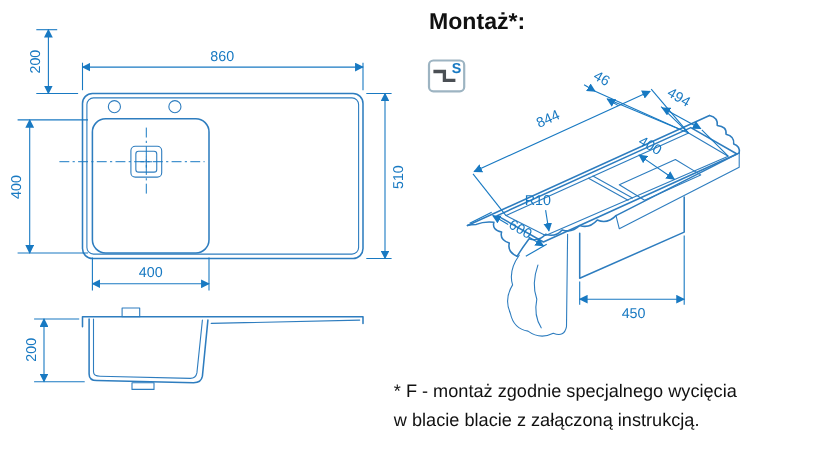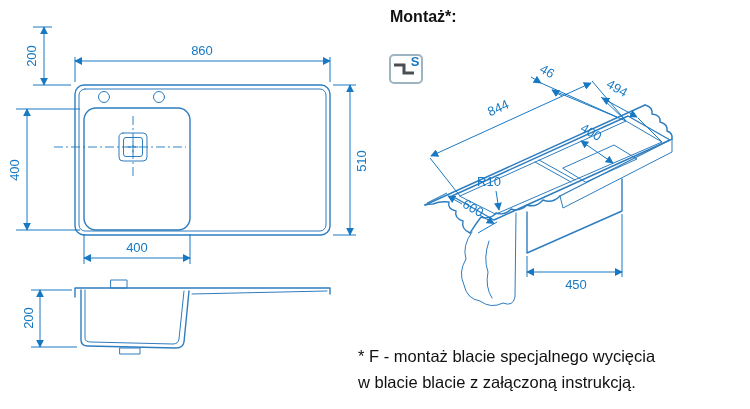--- a/index.html
+++ b/index.html
@@ -1,18 +1,18 @@
 <!DOCTYPE html>
 <html><head>
 <meta charset="utf-8">
 <style>
   html,body{margin:0;padding:0;background:#fff;}
   .canvas{position:relative;width:750px;height:409px;background:#ffffff;
           font-family:"Liberation Sans",sans-serif;overflow:hidden;}
-  .title{position:absolute;left:390px;top:8px;font-size:16px;font-weight:bold;color:#111;}
+  .title{position:absolute;left:390px;top:8px;font-size:21px;font-weight:bold;color:#111;}
   .icon-box{position:absolute;left:389px;top:54px;width:34px;height:30px;border:2px solid #9db4c2;
             border-radius:5px;background:#fff;box-sizing:border-box;}
   .footnote{position:absolute;left:358px;top:344px;width:384px;font-size:16.5px;color:#111;line-height:1.55;}
   svg{position:absolute;}
   svg text{font-family:"Liberation Sans",sans-serif;font-size:13px;fill:#1879c2;}
   .draw{stroke:#2e7dbf;stroke-width:1.4;fill:none;stroke-linecap:round;stroke-linejoin:round;}
   .drawthin{stroke:#2e7dbf;stroke-width:1;fill:none;stroke-linecap:round;stroke-linejoin:round;}
   .dim{stroke:#1879c2;stroke-width:1;fill:none;}
   .cl{stroke:#1879c2;stroke-width:0.9;stroke-dasharray:9 3 2 3;fill:none;}
 </style>
@@ -170,17 +170,17 @@
 
     <g>
       <line class="dim" x1="527" y1="256" x2="527" y2="277"></line>
       <line class="dim" x1="622" y1="214" x2="622" y2="277"></line>
       <line class="dim" x1="527" y1="272" x2="622" y2="272" marker-start="url(#arR)" marker-end="url(#arR)"></line>
       <text x="576" y="289" text-anchor="middle">450</text>
     </g>
   </svg>
 
   <div class="footnote">
-    <div>* F - montaż blacie specjalnego wycięcia</div>
+    <div>* F - montaż zgodnie specjalnego wycięcia</div>
     <div>w blacie blacie z załączoną instrukcją.</div>
   </div>
 
 </div>
 
 </body></html>

